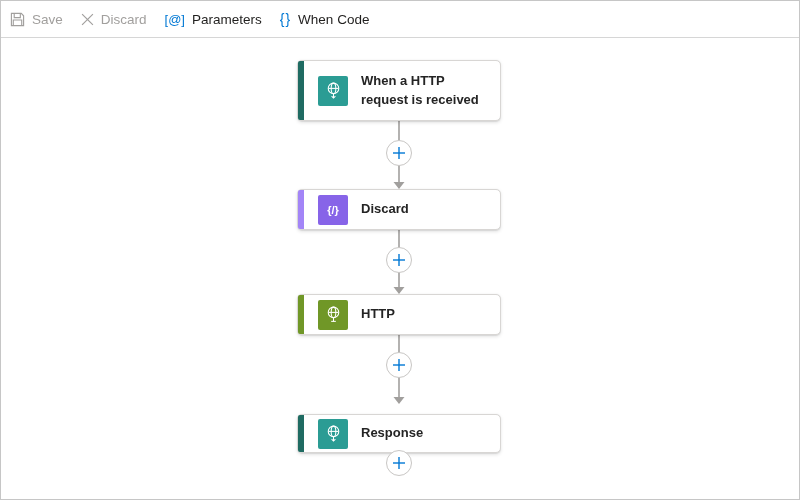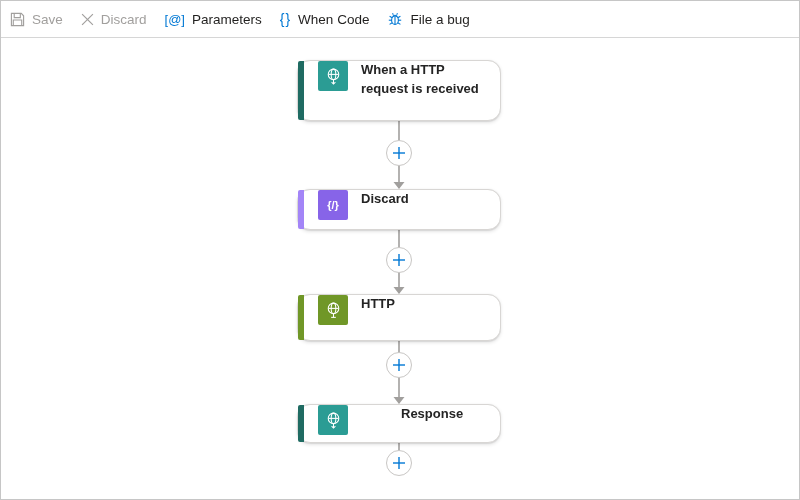--- a/index.html
+++ b/index.html
@@ -45,23 +45,23 @@
     background: #fff;
     overflow: hidden;
   }
   .connectors { position: absolute; left: 0; top: 0; width: 798px; height: 461px; pointer-events: none; }
 
   .node {
     position: absolute;
     left: 296px; width: 204px;
     background: #fff;
     border: 1px solid #d8d6d4;
-    border-radius: 13px;
+    border-radius: 5px;
     box-shadow: 0 1.2px 3.6px rgba(0,0,0,0.10), 0 0.3px 0.9px rgba(0,0,0,0.08);
-    display: flex; 
+    display: flex; align-items: center;
     padding-left: 20px; padding-right: 8px;
     cursor: pointer;
   }
   .node .accent {
     position: absolute; left: 0; top: 0; bottom: 0; width: 6px;
     border-radius: 2px 0 0 2px;
   }
   .node-icon {
     width: 30px; height: 30px; flex: 0 0 30px;
     border-radius: 2px;
@@ -120,38 +120,20 @@
       <span class="tb-label">Parameters</span>
     </button>
 
     <button class="tb-item">
       <span class="tb-icon glyph-icon glyph-braces">{}</span>
       <span class="tb-label">When Code</span>
     </button>
 
 
 
-    <button class="tb-item">
-      <span class="tb-icon">
-        <svg width="16" height="16" viewBox="0 0 16 16" fill="none" stroke="#0078d4" stroke-width="1.1">
-          <ellipse cx="8" cy="9.2" rx="3.4" ry="4.2"></ellipse>
-          <path d="M5.6 5.8 a2.6 2.6 0 0 1 4.8 0"></path>
-          <line x1="8" y1="5.2" x2="8" y2="13.2"></line>
-          <line x1="1.8" y1="9.2" x2="4.6" y2="9.2"></line>
-            <line x1="11.4" y1="9.2" x2="14.2" y2="9.2"></line>
-          <line x1="2.6" y1="5.2" x2="5.2" y2="6.8"></line>
-            <line x1="13.4" y1="5.2" x2="10.8" y2="6.8"></line>
-          <line x1="2.6" y1="13.4" x2="5.2" y2="11.8"></line>
-            <line x1="13.4" y1="13.4" x2="10.8" y2="11.8"></line>
-          <line x1="6.4" y1="3.6" x2="5.4" y2="2.4"></line>
-            <line x1="9.6" y1="3.6" x2="10.6" y2="2.4"></line>
-        </svg>
-      </span>
-      <span class="tb-label">File a bug</span>
-    </button>
 
   </div>
 
   <div class="canvas">
 
     <svg class="connectors">
 
       <line x1="398" y1="83" x2="398" y2="144" stroke="#a19f9d" stroke-width="1.6"></line>
       <polygon points="392.5,144 403.5,144 398,151" fill="#a19f9d"></polygon>
 
@@ -193,42 +175,42 @@
       <span class="node-title">Discard</span>
     </div>
 
     <button class="plus" style="top:209px;">
       <svg width="14" height="14" viewBox="0 0 14 14" stroke="#0078d4" stroke-width="1.4">
         <line x1="7" y1="1" x2="7" y2="13"></line>
           <line x1="1" y1="7" x2="13" y2="7"></line>
       </svg>
     </button>
 
-    <div class="node" style="top:256px; height:47px;">
+    <div class="node" style="top:256px; height:41px;">
       <span class="accent" style="background: rgb(112, 151, 39);"></span>
       <span class="node-icon" style="background: rgb(112, 151, 39);">
         <svg width="19" height="19" viewBox="0 0 18 18" fill="none" stroke="#fff" stroke-width="1">
           <circle cx="9" cy="7" r="5"></circle>
           <ellipse cx="9" cy="7" rx="2.2" ry="5"></ellipse>
           <line x1="4.2" y1="7" x2="13.8" y2="7"></line>
           <line x1="9" y1="12" x2="9" y2="15.5"></line>
           <line x1="6.8" y1="15.5" x2="11.2" y2="15.5"></line>
         </svg>
       </span>
       <span class="node-title">HTTP</span>
     </div>
 
     <button class="plus" style="top:314px;">
       <svg width="14" height="14" viewBox="0 0 14 14" stroke="#0078d4" stroke-width="1.4">
         <line x1="7" y1="1" x2="7" y2="13"></line>
           <line x1="1" y1="7" x2="13" y2="7"></line>
       </svg>
     </button>
 
-    <div class="node" style="top:366px; height:39px;gap:40px;">
+    <div class="node" style="top:376px; height:39px;">
       <span class="accent" style="background: rgb(31, 107, 98);"></span>
       <span class="node-icon" style="background: rgb(43, 156, 148);">
         <svg width="19" height="19" viewBox="0 0 18 18" fill="none" stroke="#fff" stroke-width="1">
           <circle cx="9" cy="7" r="5"></circle>
           <ellipse cx="9" cy="7" rx="2.2" ry="5"></ellipse>
           <line x1="4.2" y1="7" x2="13.8" y2="7"></line>
           <line x1="9" y1="12" x2="9" y2="16"></line>
           <path d="M7.2 14.4 L9 16.2 L10.8 14.4"></path>
         </svg>
       </span>

